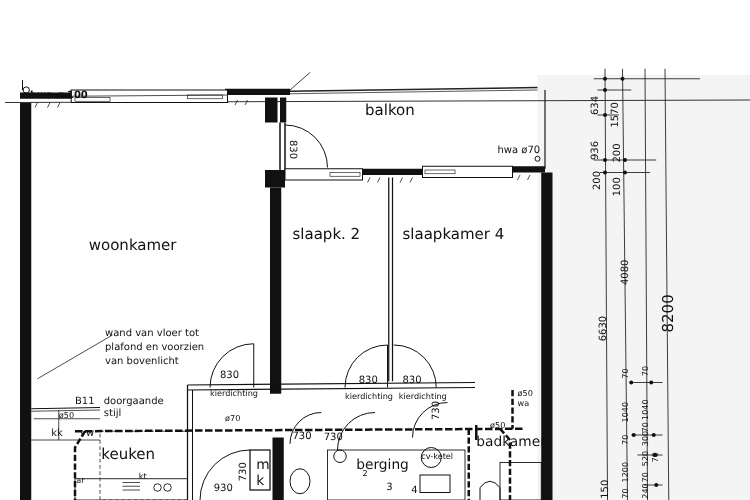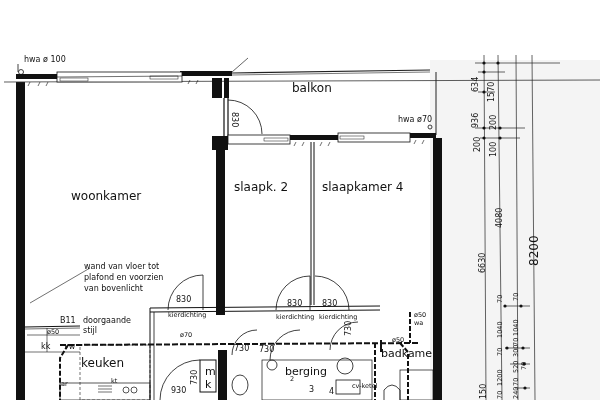--- a/index.html
+++ b/index.html
@@ -174,40 +174,40 @@
 </svg>
 
 <div class="lbl room" style="left:71px;top:190px;">woonkamer</div>
 <div class="lbl room" style="left:292px;top:82px;">balkon</div>
 <div class="lbl room" style="left:234px;top:181px;">slaapk. 2</div>
 <div class="lbl room" style="left:322px;top:181px;">slaapkamer 4</div>
 <div class="lbl room" style="left:81px;top:357px;">keuken</div>
 <div class="lbl room-sm" style="left:285px;top:366px;">berging</div>
 <div class="lbl room-sm" style="left:381px;top:348px;">badkamer</div>
 
-<div class="lbl dim" style="left:24px;top:56px;">hwa ø 100</div>
+<div class="lbl dim" style="left:24px;top:72px;font-weight:bold;">hwa ø 100</div>
 <div class="lbl dim" style="left:398px;top:116px;">hwa ø70</div>
 <div class="lbl note" style="left:84px;top:262px;">wand van vloer tot</div>
 <div class="lbl note" style="left:84px;top:273px;">plafond en voorzien</div>
 <div class="lbl note" style="left:84px;top:284px;">van bovenlicht</div>
 <div class="lbl dim" style="left:60px;top:317px;">B11</div>
 <div class="lbl note" style="left:83px;top:316px;">doorgaande</div>
 <div class="lbl note" style="left:83px;top:326px;">stijl</div>
 <div class="lbl dim" style="left:41px;top:343px;">kk</div>
 <div class="lbl dim" style="left:64px;top:343px;">vw</div>
 <div class="lbl tiny" style="left:61px;top:381px;">ar</div>
 <div class="lbl tiny" style="left:111px;top:378px;">kt</div>
 <div class="lbl room-sm" style="left:205px;top:366px;">m</div>
 <div class="lbl room-sm" style="left:205px;top:379px;">k</div>
 <div class="lbl tiny" style="left:414px;top:320px;">wa</div>
 <div class="lbl tiny" style="left:414px;top:312px;">ø50</div>
 <div class="lbl tiny" style="left:392px;top:337px;">ø50</div>
 <div class="lbl tiny" style="left:180px;top:332px;">ø70</div>
 <div class="lbl tiny" style="left:47px;top:329px;">ø50</div>
-<div class="lbl tiny" style="left:337px;top:383px;margin-left:15px;">cv-ketel</div>
+<div class="lbl tiny" style="left:337px;top:362px;">cv-ketel</div>
 <div class="lbl tiny" style="left:168px;top:312px;">kierdichting</div>
 <div class="lbl tiny" style="left:276px;top:314px;">kierdichting</div>
 <div class="lbl tiny" style="left:319px;top:314px;">kierdichting</div>
 <div class="lbl tiny" style="left:290px;top:376px;">2</div>
 <div class="lbl dim" style="left:309px;top:386px;">3</div>
 <div class="lbl dim" style="left:329px;top:388px;">4</div>
 
 <div class="lbl dim vert90" style="left:238px;top:112px;">830</div>
 <div class="lbl dim" style="left:176px;top:296px;">830</div>
 <div class="lbl dim" style="left:287px;top:300px;">830</div>

